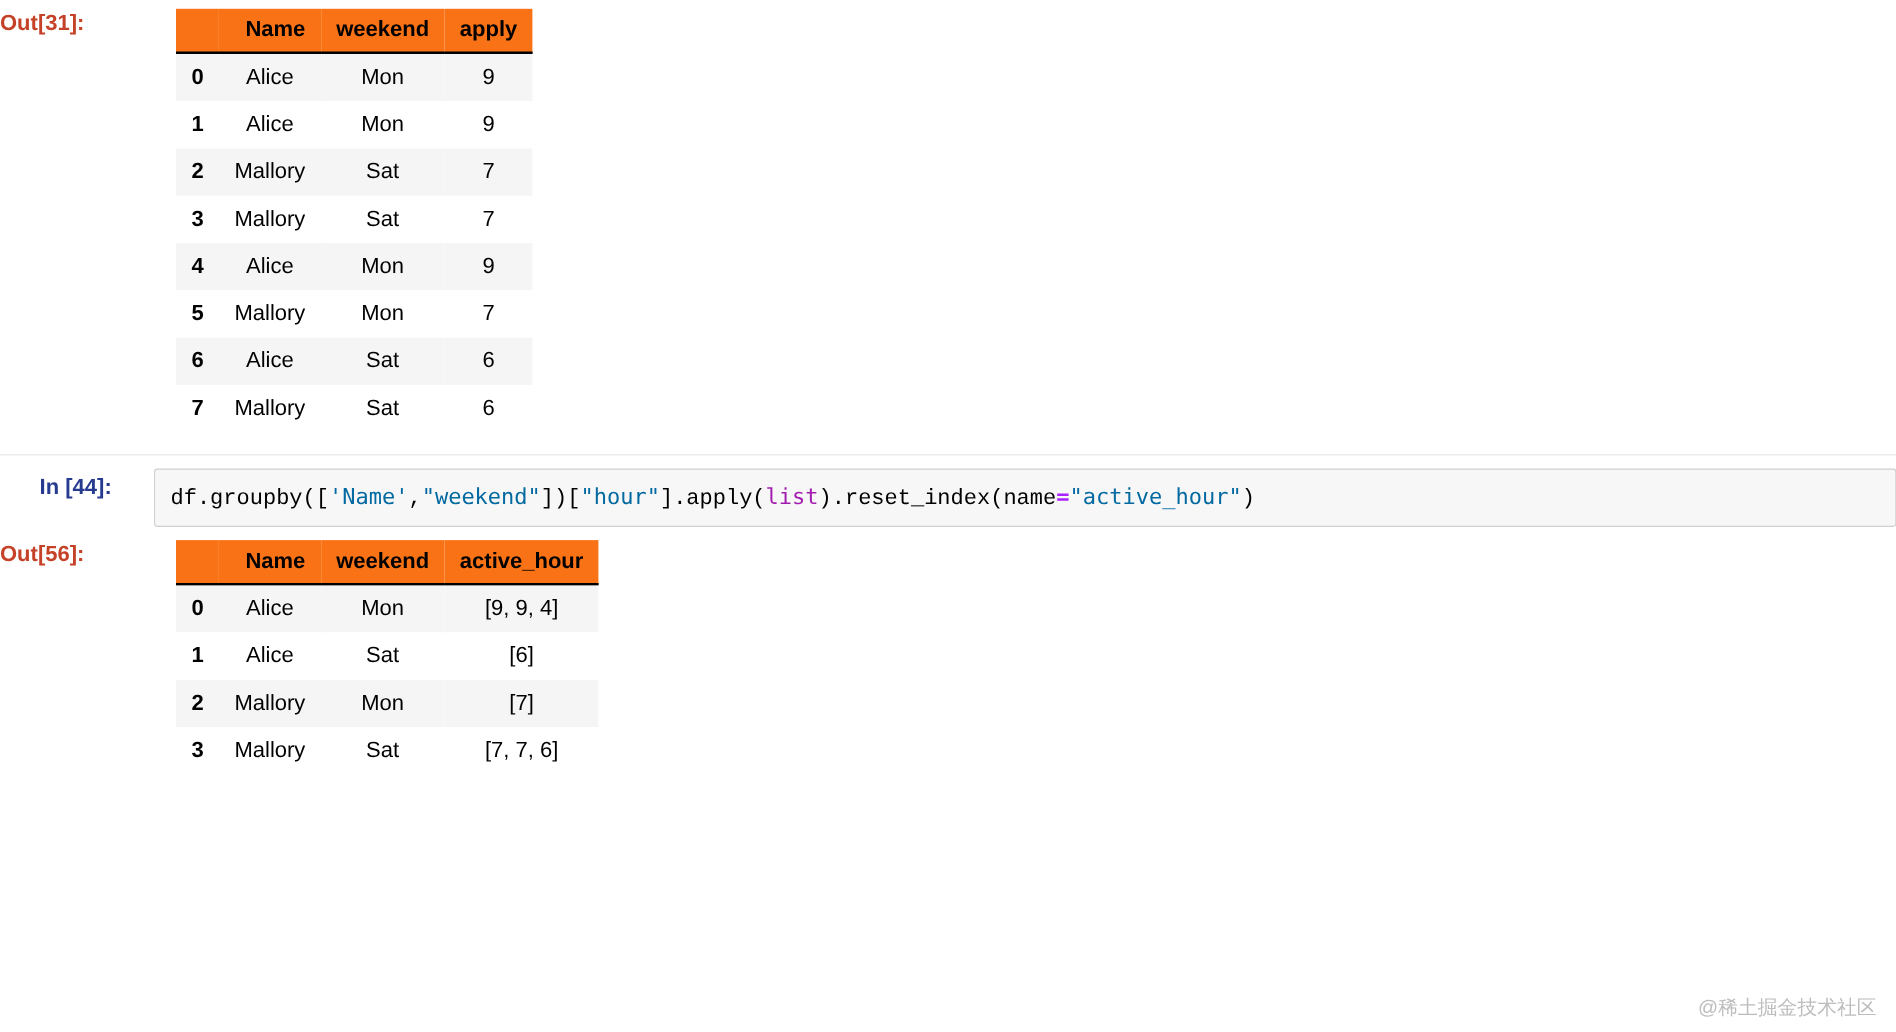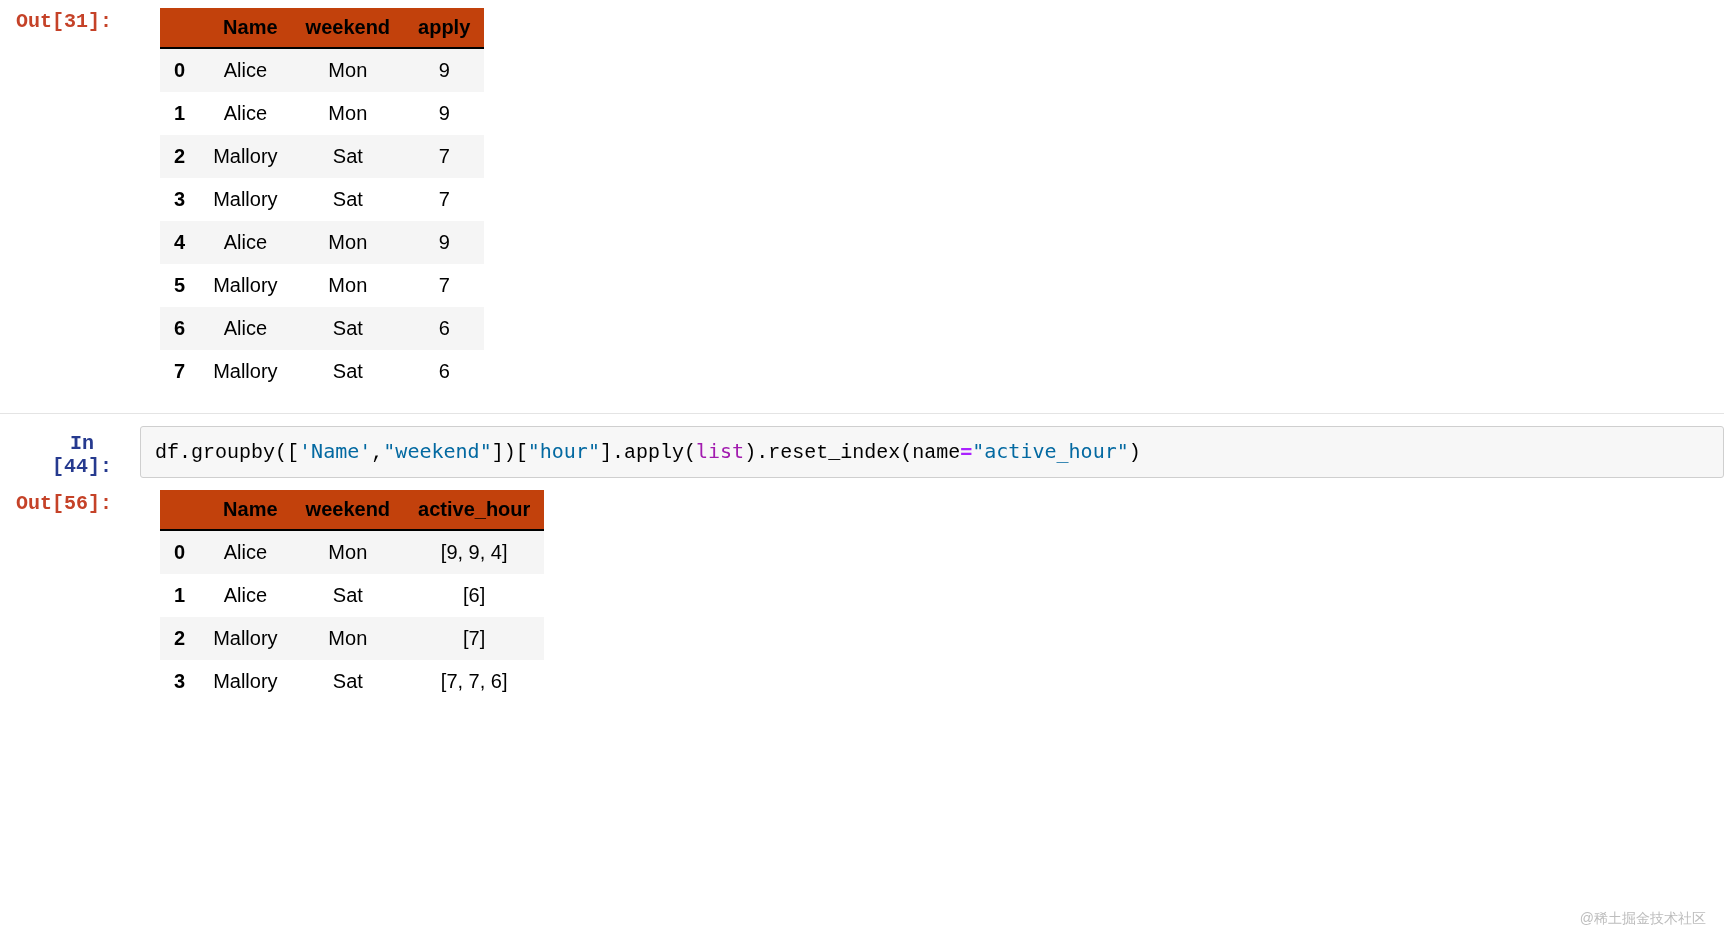--- a/index.html
+++ b/index.html
@@ -11,23 +11,23 @@
     font-size: 18px;
   }
   .cell {
     display: flex;
     align-items: flex-start;
     padding: 4px 0;
   }
   .prompt {
     width: 140px;
     flex-shrink: 0;
-    text-align: center;
+    text-align: left;
     padding-right: 12px;
-    font-family: Liberation Mono, monospace;
+    font-family: Liberation Sans, sans-serif;
     font-size: 20px;
     font-weight: bold;
     padding-top: 6px;
   }
   .prompt-out { color: #c54228; }
   .prompt-in  { color: #263a8f; padding-left: 36px; }
   .content { flex: 1; padding-left: 20px; }
   .code-input {
     background: #f7f7f7;
     border: 1px solid #cfcfcf;
@@ -46,21 +46,21 @@
   table.df {
     border-collapse: collapse;
     font-size: 20px;
     margin: 4px 0;
   }
   table.df thead th {
     border-bottom: 2px solid #000;
     font-weight: bold;
     padding: 8px 14px;
     text-align: right;
-    background: #c2410c;
+    background: #f97316;
     margin-top: 44px;
   }
   table.df thead th:first-child {
     text-align: left;
   }
   table.df tbody th {
     font-weight: bold;
     text-align: right;
     padding: 10px 14px;
   }
@@ -73,21 +73,21 @@
   .divider {
     border: none;
     border-top: 1px solid #e4e4e4;
     margin: 12px 0 8px 0;
   }
   .watermark {
     position: fixed;
     bottom: 10px;
     right: 18px;
     color: #bdbdbd;
-    font-size: 14px;
+    font-size: 18px;
   }
 </style>
 </head>
 <body>
 
 <div class="cell">
   <div class="prompt prompt-out">Out[31]:</div>
   <div class="content">
     <table class="df">
       <thead>

